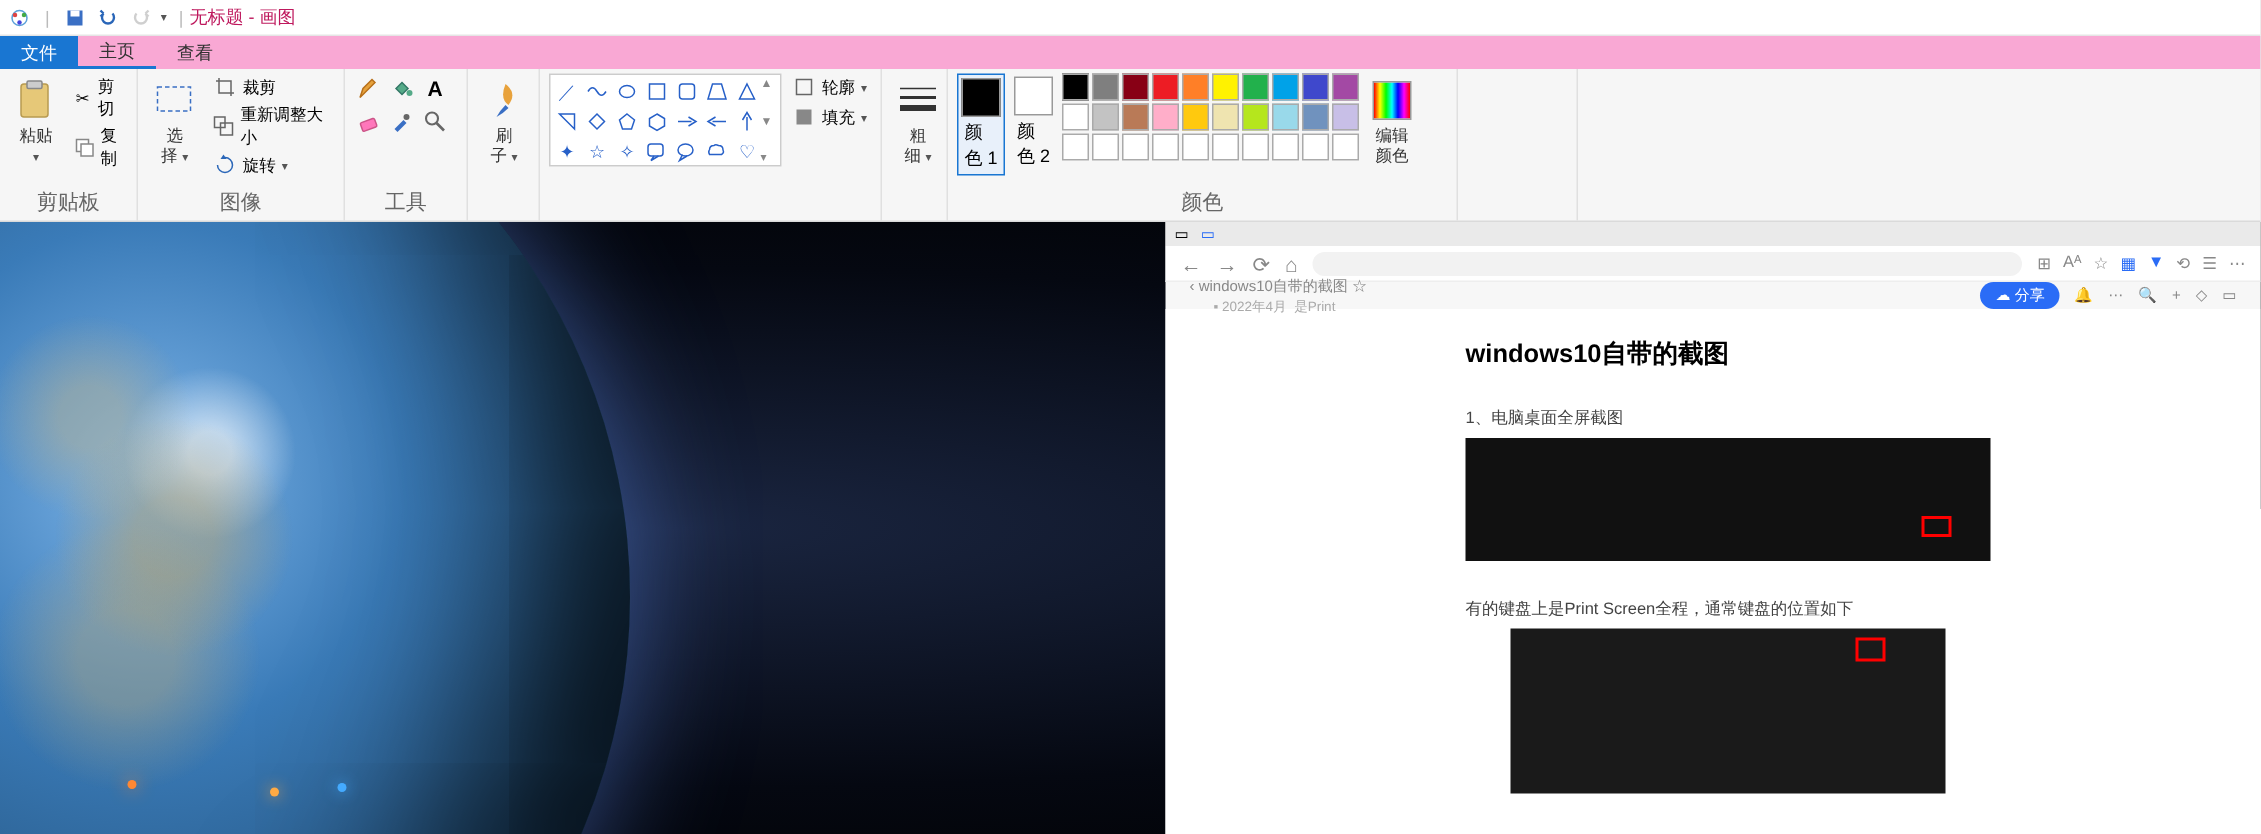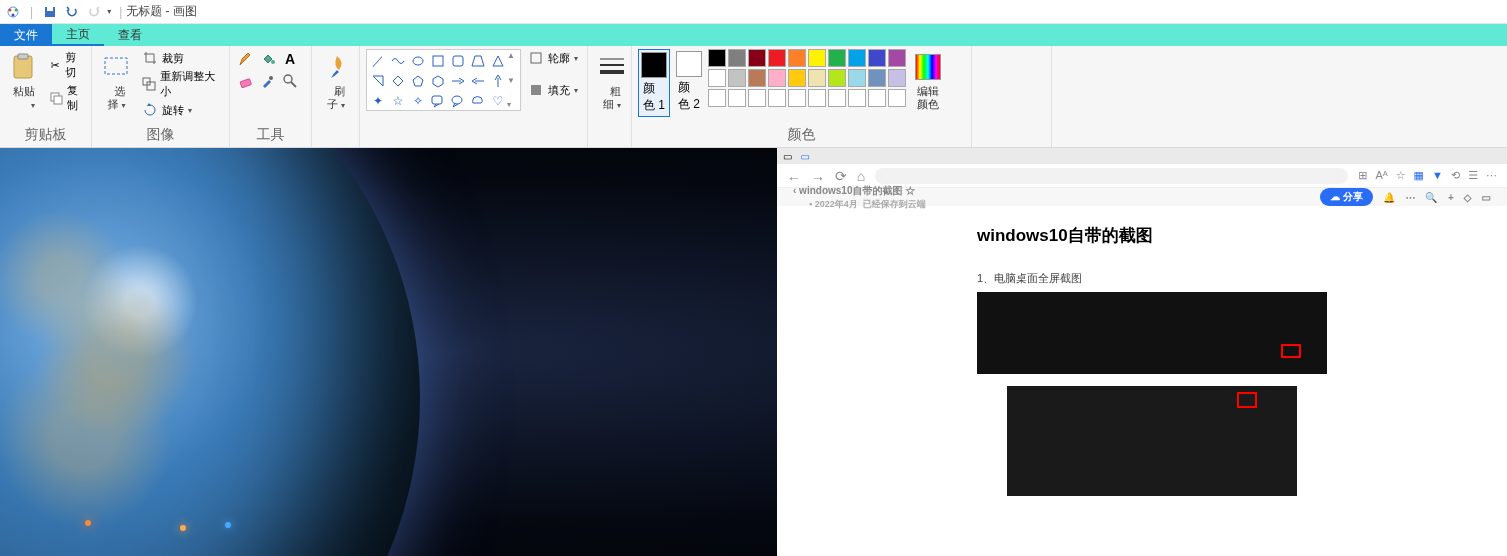--- a/index.html
+++ b/index.html
@@ -3,50 +3,50 @@
 <meta charset="utf-8">
 <style>
 * { margin: 0; padding: 0; box-sizing: border-box; font-family: "Microsoft YaHei", "Segoe UI", sans-serif; }
 body { width: 1507px; height: 556px; background: #fff; overflow: hidden; font-size: 12px; }
 
 
 .titlebar { height: 24px; background: #fff; display: flex; align-items: center; padding: 0 4px; border-bottom: 1px solid #e5e5e5; }
 .titlebar .qat { display: flex; gap: 4px; align-items: center; }
 .qat-item { width: 18px; height: 18px; display: flex; align-items: center; justify-content: center; cursor: pointer; }
 .titlebar .sep { color: #bbb; margin: 0 4px; }
-.titlebar .title { color: #404040; text-align: center; }
-
-
-.tabs { height: 22px; display: flex; align-items: stretch; background: #5eead4; }
+.titlebar .title { color: #be185d; text-align: center; }
+
+
+.tabs { height: 22px; display: flex; align-items: stretch; background: #f9a8d4; }
 .tab { padding: 2px 14px; font-size: 12px; color: #333; display: flex; align-items: center; cursor: pointer; }
 .tab.active { background: #1976d2; color: #fff; }
 .tab.selected { border-bottom: 2px solid #1976d2; }
 
 
 .ribbon { height: 102px; background: #f6f6f6; border-bottom: 1px solid #dadada; display: flex; }
 .group { border-right: 1px solid #e0e0e0; padding: 3px 6px; display: flex; flex-direction: column; justify-content: space-between; }
 .group-body { display: flex; gap: 4px; align-items: flex-start; flex: 1; }
 .group-label { text-align: center; font-size: 14px; color: #666; padding-top: 2px; }
 .bigbtn { width: 40px; display: flex; flex-direction: column; align-items: center; gap: 2px; padding: 2px; cursor: pointer; }
 .bigbtn .ico { width: 32px; height: 32px; display: flex; align-items: center; justify-content: center; }
-.bigbtn .lbl { font-size: 11px; color: #333; text-align: right; line-height: 13px; }
+.bigbtn .lbl { font-size: 11px; color: #333; text-align: center; line-height: 13px; }
 .drop { font-size: 8px; color: #555; }
 .smallbtns { display: flex; flex-direction: column; gap: 1px; }
 .smallbtn { display: flex; align-items: center; gap: 4px; padding: 1px 3px; font-size: 11px; cursor: pointer; }
 .smallbtn .si { width: 16px; height: 16px; display: flex; align-items: center; justify-content: center; }
 
 
 .tools-grid { display: grid; grid-template-columns: repeat(3, 20px); grid-auto-rows: 20px; gap: 2px; }
 .tool { width: 20px; height: 20px; display: flex; align-items: center; justify-content: center; cursor: pointer; }
 
 
 .shapes-box { border: 1px solid #ccc; background: #fff; width: 155px; height: 62px; padding: 2px; overflow: hidden; position: relative; }
 .shapes-grid { display: grid; grid-template-columns: repeat(7, 18px); grid-auto-rows: 18px; gap: 2px; }
 .shape { width: 18px; height: 18px; display: flex; align-items: center; justify-content: center; color: #2760c8; }
-.shapes-side { display: flex; flex-direction: column; gap: 14px; }
+.shapes-side { display: flex; flex-direction: column; gap: 2px; }
 
 
 .color-well { width: 26px; height: 26px; border: 1px solid #999; }
 .color-btn { display: flex; flex-direction: column; align-items: center; gap: 2px; padding: 2px; cursor: pointer; }
 .color-btn.selected { border: 1px solid #1976d2; background: #e8f0fa; }
 .palette { display: grid; grid-template-columns: repeat(10, 18px); grid-auto-rows: 18px; gap: 2px; }
 .swatch { width: 18px; height: 18px; border: 1px solid #aaa; cursor: pointer; }
 
 
 .canvas-area { position: absolute; top: 148px; left: 0; right: 0; bottom: 0; background: #ccc; }
@@ -69,21 +69,21 @@
 .f2 { left: 180px; bottom: 25px; background: #ffaa44; box-shadow: 0 0 10px #ffaa44; }
 .f3 { left: 225px; bottom: 28px; background: #44aaff; box-shadow: 0 0 10px #44aaff; }
 
 
 .browser { position: absolute; right: 0; top: 0; width: 730px; height: 100%; background: #f7f7f7; }
 .b-tabrow { height: 16px; background: #eaeaea; display: flex; align-items: center; padding: 0 6px; gap: 8px; font-size: 10px; }
 .b-addr { height: 24px; background: #fff; display: flex; align-items: center; padding: 0 10px; gap: 10px; border-bottom: 1px solid #eee; }
 .b-addr .nav { color: #888; font-size: 14px; }
 .b-addr .url { flex: 1; height: 16px; background: #f2f2f2; border-radius: 8px; }
 .b-addr .ricons { font-size: 11px; color: #888; display: flex; gap: 8px; }
-.b-crumb { height: 18px; padding: 2px 16px; display: flex; justify-content: space-between; align-items: center; font-size: 10px; color: #888; font-weight: bold; }
+.b-crumb { height: 18px; padding: 2px 16px; display: flex; justify-content: space-between; align-items: center; font-size: 10px; color: #888; }
 .b-crumb .share { background: #2a6cf6; color: #fff; padding: 2px 10px; border-radius: 10px; font-size: 10px; }
 .b-meta { padding: 0 16px; font-size: 9px; color: #aaa; }
 .b-page { background: #fff; padding: 18px 30px 10px 200px; height: calc(100% - 58px); overflow: hidden; }
 .b-page h1 { font-size: 17px; font-weight: bold; margin-bottom: 14px; }
 .b-page .sec { font-size: 11px; color: #444; margin-bottom: 6px; margin-top: 24px; }
 .kb { width: 350px; height: 82px; background: #111; margin: 6px 0 12px 0; position: relative; }
 .kb2 { width: 290px; height: 110px; background: #1a1a1a; margin: 6px 0 0 30px; position: relative; }
 .kb .kbhi { position: absolute; right: 26px; top: 52px; width: 20px; height: 14px; border: 2px solid red; }
 .kb2 .kbhi2 { position: absolute; right: 40px; top: 6px; width: 20px; height: 16px; border: 2px solid red; }
 .watermark { position: absolute; right: 18px; bottom: 8px; font-size: 26px; color: rgba(255,255,255,0.9); font-weight: bold; text-shadow: 0 0 3px #000; }
@@ -499,38 +499,39 @@
           <span>⟲</span>
           <span>☰</span>
           <span>⋯</span>
         </div>
       </div>
       <div class="b-crumb">
         <div>
           <span>‹ </span>
           <span>windows10自带的截图</span>
           <span> ☆</span><br>
-          <span class="b-meta">▪ <span>2022年4月</span>&nbsp;&nbsp;<span>已经保存到云端</span></span>
+          <span class="b-meta">▪ <span>2022年4月</span>&nbsp;&nbsp;<span>是Print</span></span>
         </div>
         <div style="display:flex;gap:10px;align-items:center">
           <span class="share">☁ 分享</span>
           <span>🔔</span>
           <span>⋯</span>
           <span>🔍</span>
           <span>+</span>
           <span>◇</span>
           <span>▭</span>
         </div>
       </div>
       <div class="b-page">
         <h1>windows10自带的截图</h1>
         <div class="sec">1、电脑桌面全屏截图</div>
         <div class="kb">
             <div class="kbhi"></div>
           </div>
+        <div class="sec">有的键盘上是Print Screen全程，通常键盘的位置如下</div>
         <div class="kb2">
             <div class="kbhi2"></div>
           </div>
       </div>
     </div>
 
   </div>
 </div>
 
 </body></html>

